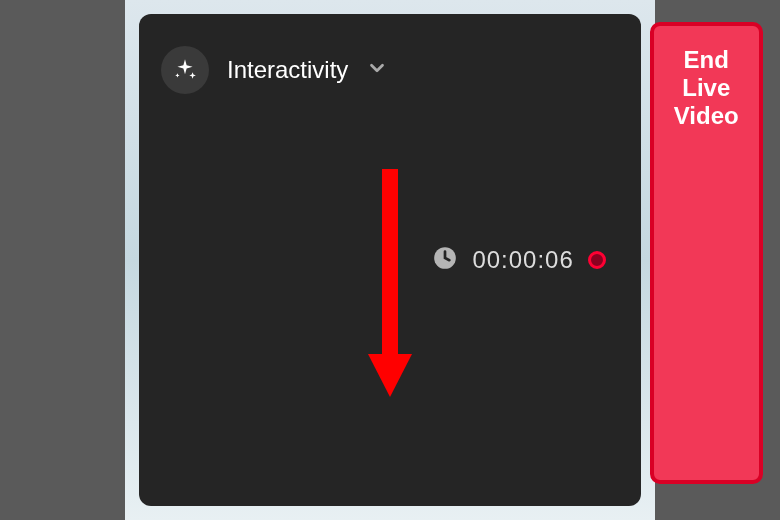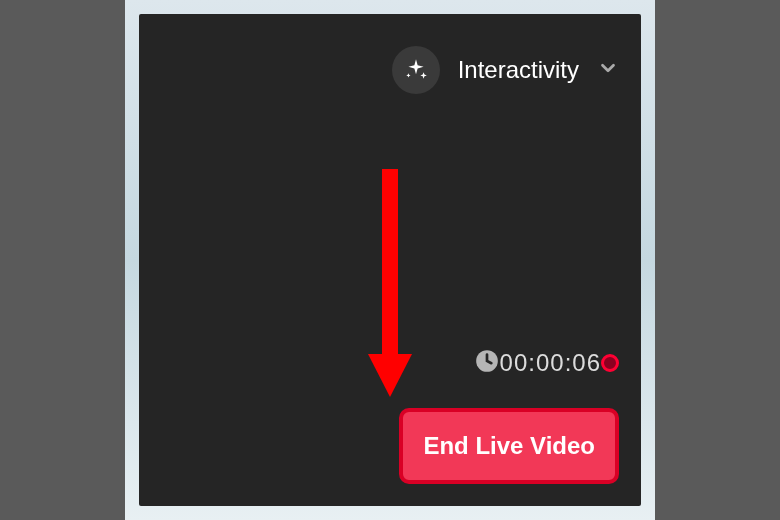--- a/index.html
+++ b/index.html
@@ -19,25 +19,24 @@
     .outer-frame {
       width: 530px;
       height: 520px;
       background: linear-gradient(to bottom, #dde7ed 0%, #c5d8e0 50%, #e8f0f3 100%);
       padding: 14px;
     }
     .panel {
       width: 100%;
       height: 100%;
       background: #252525;
-      border-radius: 2px;
+      border-radius: 12px;
       display: flex;
-      flex-direction: column;
+      flex-direction: row;
       position: relative;
-      align-items: flex-end;
     }
     .menu-section {
       padding: 18px 22px 0 22px;
     }
     .menu-item {
       display: flex;
       align-items: center;
       gap: 18px;
       padding: 14px 0;
       cursor: pointer;
@@ -66,41 +65,41 @@
       flex: 1;
     }
     .divider {
       height: 1px;
       background: #3a3a3a;
       margin: 0;
     }
     .timer-row {
       display: flex;
       align-items: center;
+      gap: 14px;
       padding: 14px 22px;
-      margin-left: 44px;
     }
     .clock-icon {
       color: #b5b5b5;
     }
     .timer-text {
       color: #dcdcdc;
       font-size: 24px;
       font-weight: 400;
       letter-spacing: 1px;
     }
     .record-dot {
       width: 18px;
       height: 18px;
       border-radius: 50%;
       border: 3px solid #ff0033;
       background: #8b0020;
     }
     .end-button {
-      margin: 16px 22px 22px 22px;
+      margin: 8px 22px 22px 22px;
       padding: 20px;
       background: #f23857;
       border: 4px solid #d90025;
       border-radius: 10px;
       color: #ffffff;
       font-size: 24px;
       font-weight: 700;
       text-align: center;
       cursor: pointer;
     }

